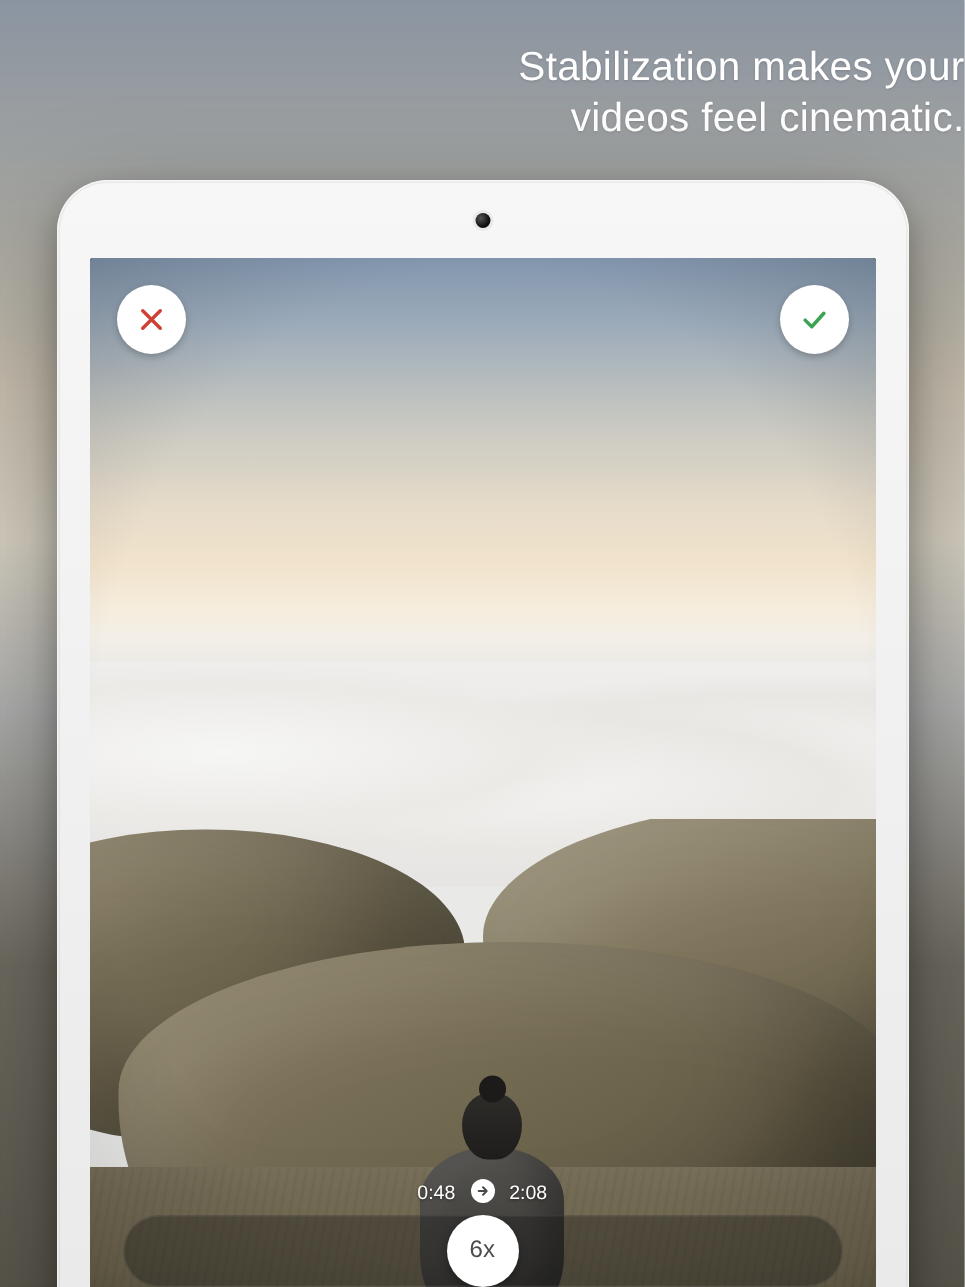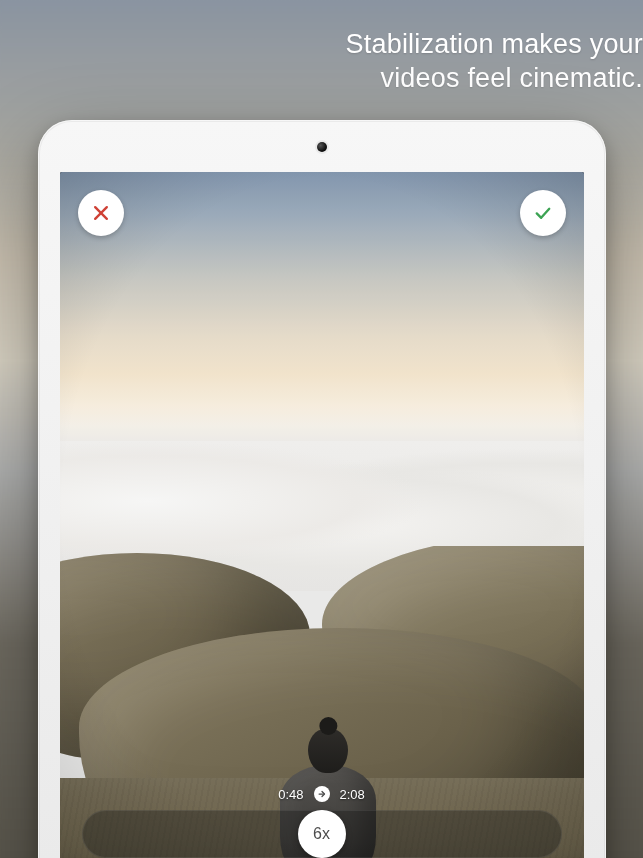--- a/index.html
+++ b/index.html
@@ -226,23 +226,22 @@
   .speed-bar {
     position: absolute;
     left: 22px; right: 22px;
     bottom: 62px;
     height: 48px;
     border-radius: 24px;
     background: rgba(20,20,20,.35);
     box-shadow: inset 0 0 0 1px rgba(255,255,255,.08);
     display: flex;
     align-items: center;
-    justify-content: space-between;
+    justify-content: center;
     padding: 0 20px;
-    flex-direction: column;
   }
   .speed-bar .tick {
     width: 6px; height: 6px; border-radius: 50%;
     background: rgba(255,255,255,.45);
   }
   .speed-knob {
     position: absolute;
     left: 50%; top: 50%;
     transform: translate(-50%, -50%);
     width: 48px; height: 48px;

